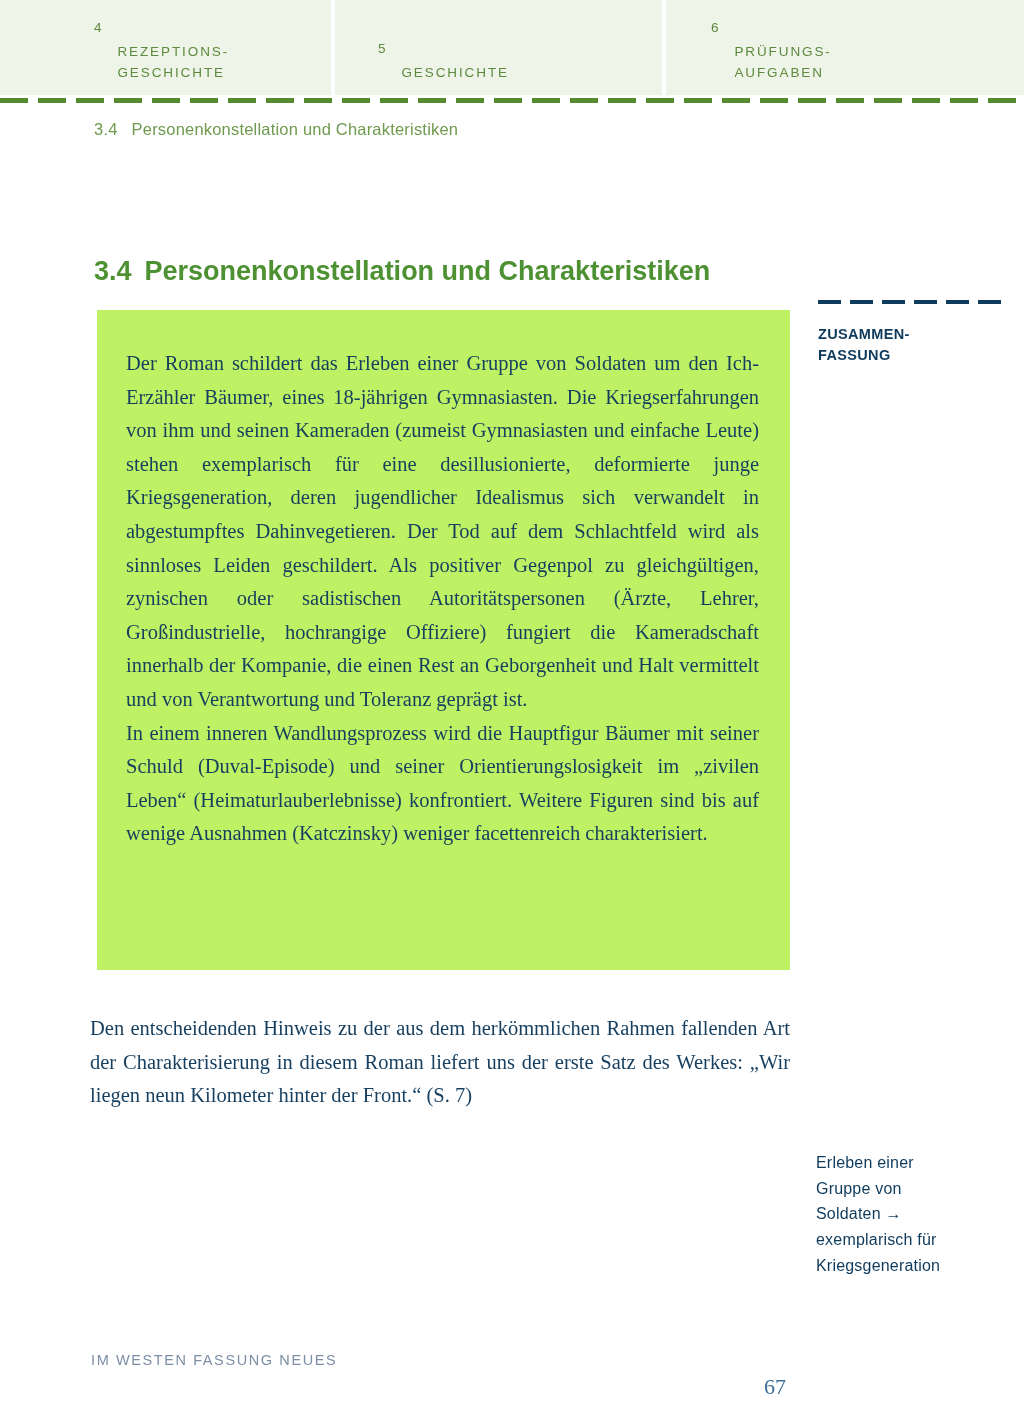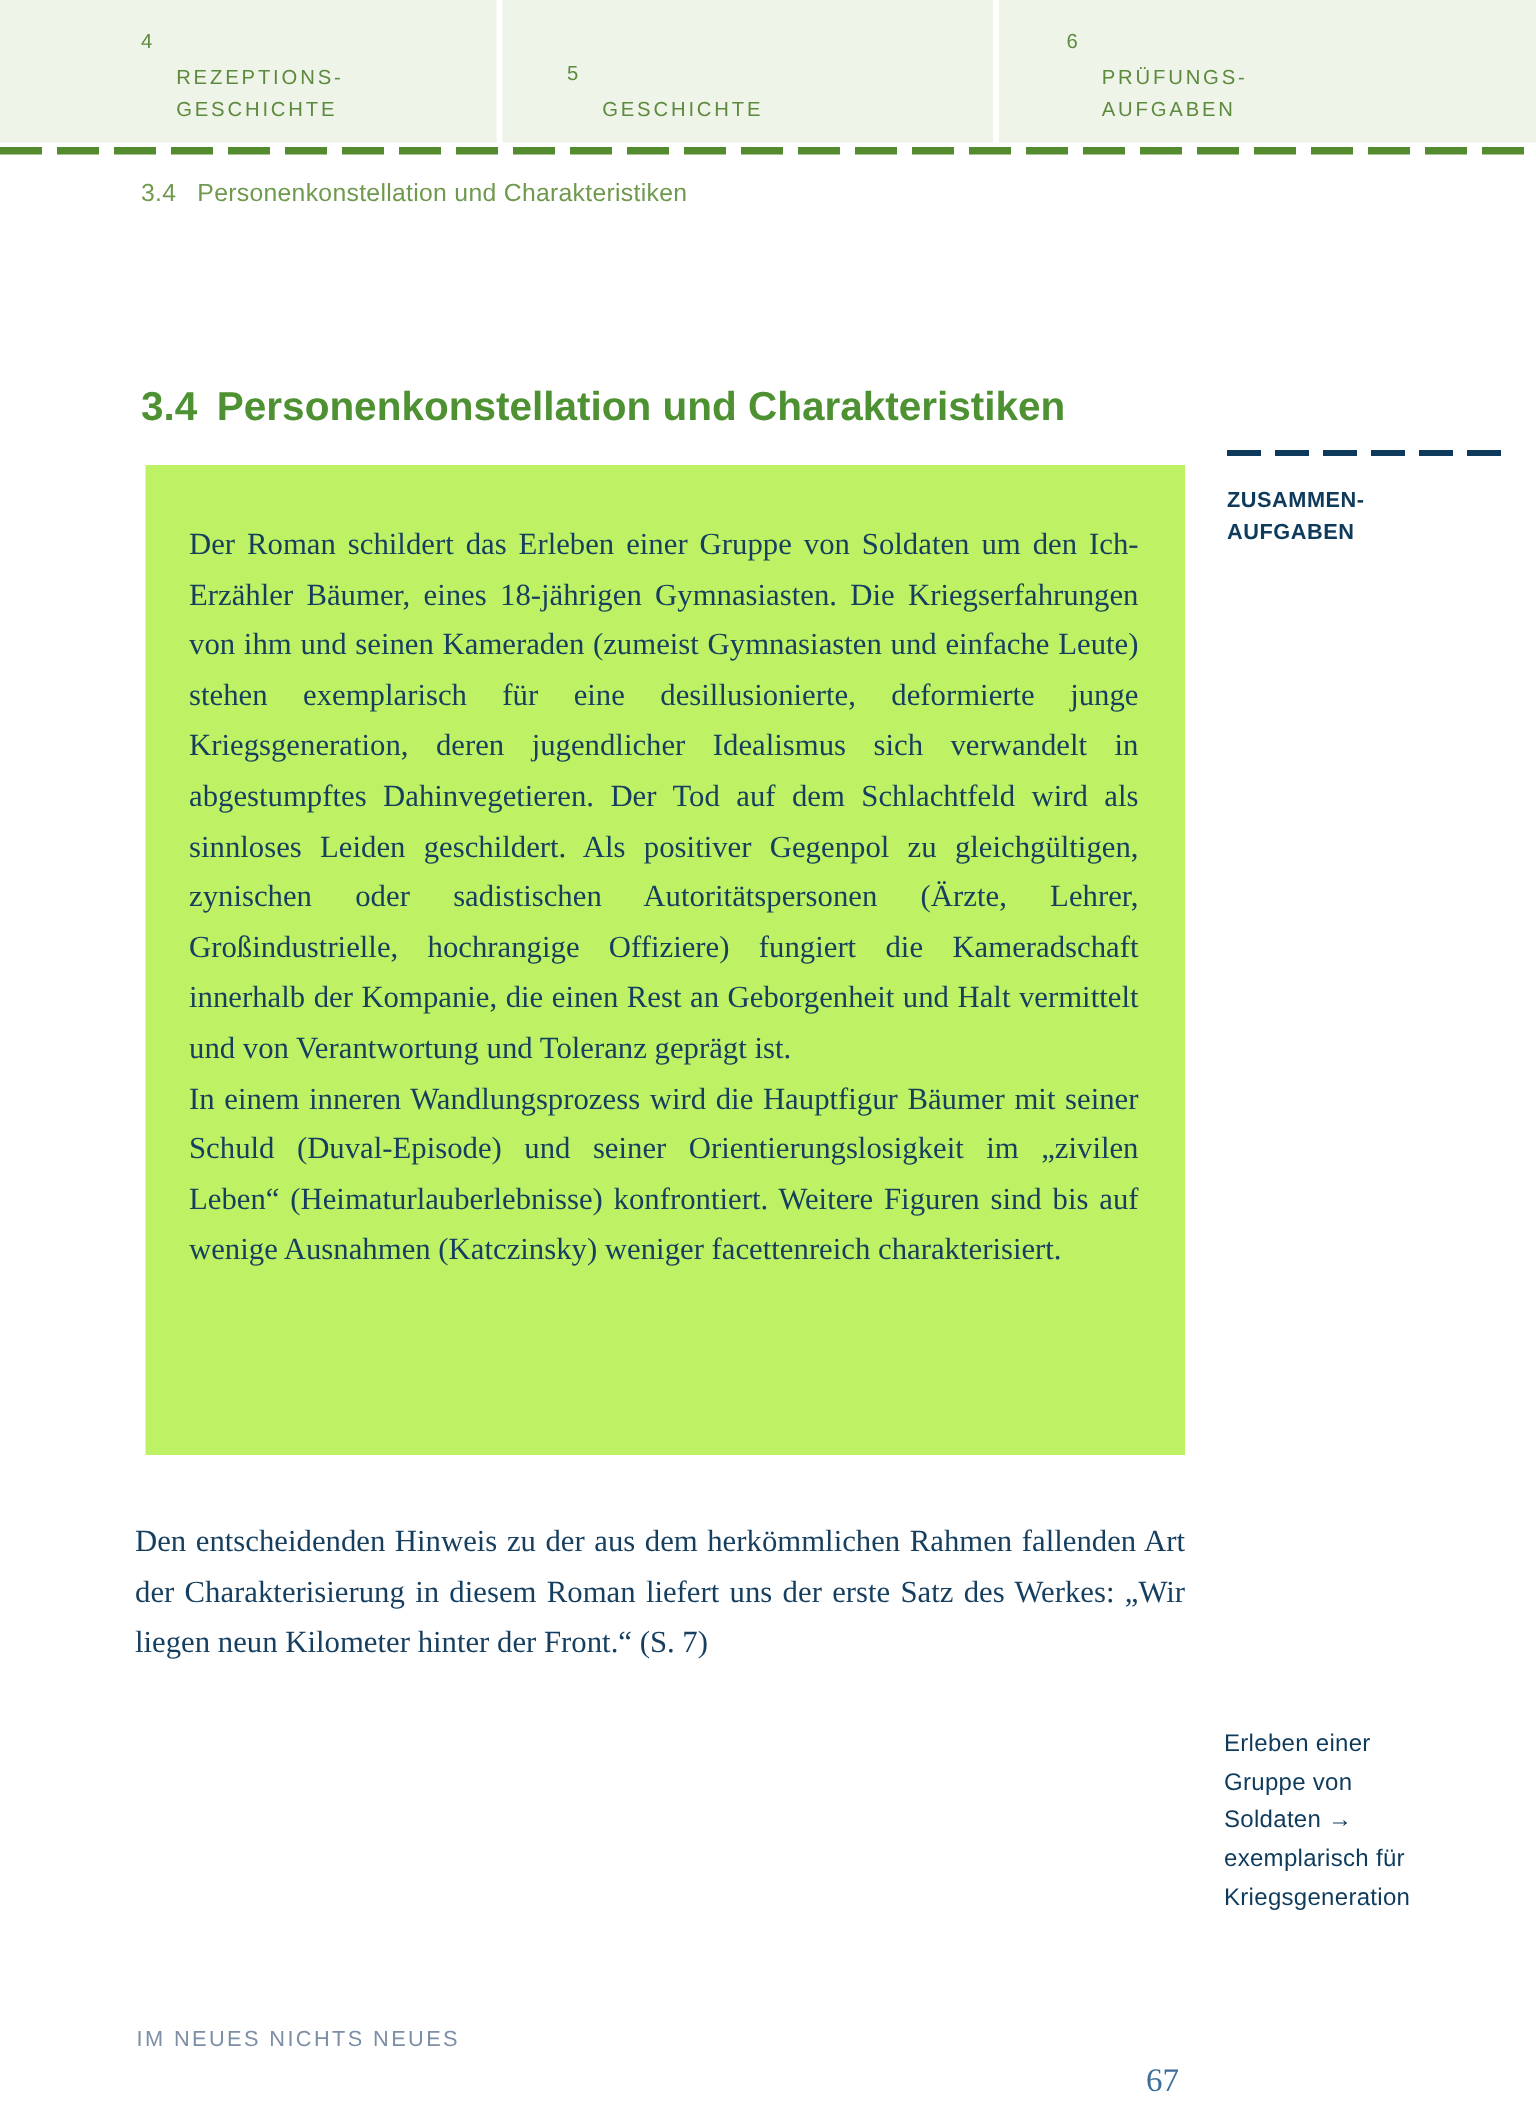--- a/index.html
+++ b/index.html
@@ -243,27 +243,27 @@
 </h1>
 
 <div class="summary-box">
   <p>Der Roman schildert das Erleben einer Gruppe von Soldaten um den Ich-Erzähler Bäumer, eines 18-jährigen Gymnasiasten. Die Kriegserfahrungen von ihm und seinen Kameraden (zumeist Gymnasiasten und einfache Leute) stehen exemplarisch für eine desillusionierte, deformierte junge Kriegsgeneration, deren jugendlicher Idealismus sich verwandelt in abgestumpftes Dahinvegetieren. Der Tod auf dem Schlachtfeld wird als sinnloses Leiden geschildert. Als positiver Gegenpol zu gleichgültigen, zynischen oder sadistischen Autoritätspersonen (Ärzte, Lehrer, Großindustrielle, hochrangige Offiziere) fungiert die Kameradschaft innerhalb der Kompanie, die einen Rest an Geborgenheit und Halt vermittelt und von Verantwortung und Toleranz geprägt ist.</p>
   <p>In einem inneren Wandlungsprozess wird die Hauptfigur Bäumer mit seiner Schuld (Duval-Episode) und seiner Orientierungslosigkeit im „zivilen Leben“ (Heimaturlauberlebnisse) konfrontiert. Weitere Figuren sind bis auf wenige Ausnahmen (Katczinsky) weniger facettenreich charakterisiert.</p>
 </div>
 
 <div class="side-note-zus">
   <div class="side-note-dash"></div>
   <div class="side-note-label">ZUSAMMEN-
-AUFGABEN</div>
+FASSUNG</div>
 </div>
 
 <div class="body-text">
   <p>Den entscheidenden Hinweis zu der aus dem herkömmlichen Rahmen fallenden Art der Charakterisierung in diesem Roman liefert uns der erste Satz des Werkes: „Wir liegen neun Kilometer hinter der Front.“ (S. 7)</p>
 </div>
 
 <div class="side-note-margin">Erleben einer
 Gruppe von
 Soldaten →
 exemplarisch für
 Kriegsgeneration</div>
 
-<div class="footer-title">IM NEUES NICHTS NEUES</div>
+<div class="footer-title">IM WESTEN FASSUNG NEUES</div>
 <div class="footer-page">67</div>
 
 </body></html>

